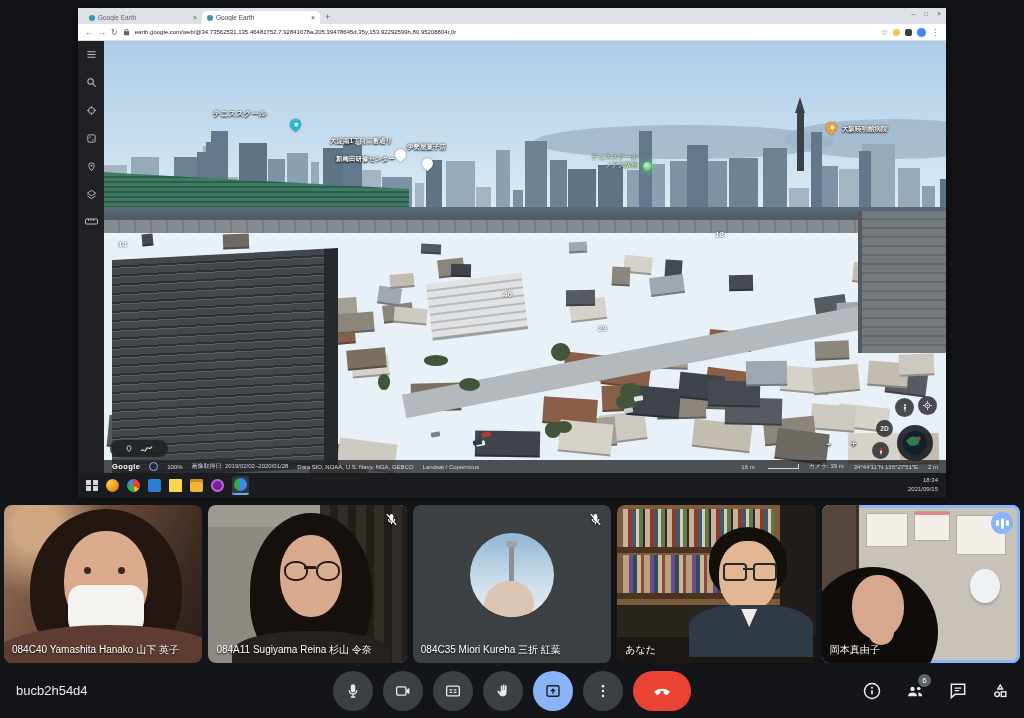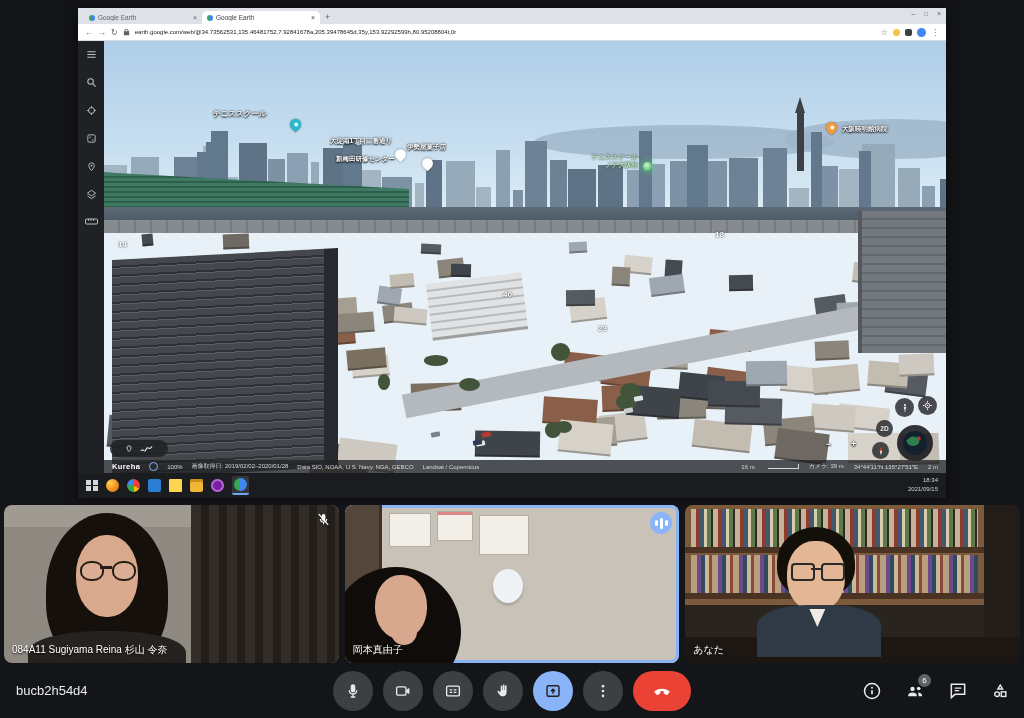--- a/index.html
+++ b/index.html
@@ -349,21 +349,21 @@
         </div>
         <div class="e-ctl" style="left:793px;top:384px;width:36px;height:36px;background:rgba(16,18,22,.85);">
           <svg width="26" height="26" viewBox="0 0 24 24">
               <circle cx="12" cy="12" r="11" fill="#13202e"></circle>
               <path fill="#2e7d4f" d="M6 8c3-3 7-2 9 0s1 5-2 6-6 1-8-2 0-3 1-4z"></path>
               <path fill="#b33a2e" d="M15 6c1.5 0 3 1.5 2 3s-3 .5-3-1 0-2 1-2z"></path>
             </svg>
         </div>
 
         <div class="statusbar">
-          <span class="sb-brand">Kureha</span>
+          <span class="sb-brand">Google</span>
           <span class="ring"></span>
           <span>100%</span>
           <span>画像取得日: 2019/02/02–2020/01/28</span>
           <span>Data SIO, NOAA, U.S. Navy, NGA, GEBCO</span>
           <span>Landsat / Copernicus</span>
           <span class="sb-right">
             <span>16 m</span>
               <span class="scaleline"></span>
             <span>カメラ: 39 m</span>
             <span>34°44′11″N 135°27′51″E</span>
@@ -391,74 +391,98 @@
         </span>
       <span class="clock">
         <div>18:34</div>
         <div>2021/09/15</div>
       </span>
     </div>
   </div>
 
   <div class="films">
 
+    <div class="tile" style="background:radial-gradient(circle at 16% 14%,#cfa883 0 10%,transparent 32%),linear-gradient(115deg,#94705a 0%,#6b4a3a 40%,#3c2a22 78%,#281c17 100%);">
+      <div class="p-abs" style="left:26px;top:4px;width:152px;height:162px;background:#241610;border-radius:50% 50% 46% 46%;"></div>
+      <div class="p-abs" style="left:60px;top:26px;width:84px;height:102px;background:#dcab8c;border-radius:48%;"></div>
+      <div class="p-abs" style="left:80px;top:62px;width:7px;height:7px;background:#38281f;border-radius:50%;"></div>
+      <div class="p-abs" style="left:114px;top:62px;width:7px;height:7px;background:#38281f;border-radius:50%;"></div>
+      <div class="p-abs" style="left:64px;top:80px;width:76px;height:54px;background:#f5f3ef;border-radius:14px 14px 20px 20px;box-shadow:0 2px 3px rgba(0,0,0,.25);"></div>
+      <div class="p-abs" style="left:-10px;bottom:-22px;width:230px;height:60px;background:#5e3c31;border-radius:50% 50% 0 0;"></div>
+      <div class="tile-name">084C40 Yamashita Hanako 山下 英子</div>
+    </div>
 
     <div class="tile" style="background:linear-gradient(#a09b92 0 14%,#8f8a81 14% 100%);">
       <div class="p-abs" style="right:0;top:0;width:44%;height:100%;background:repeating-linear-gradient(90deg,#332d28 0 10px,#231e1a 10px 18px);"></div>
       <div class="p-abs" style="left:42px;top:8px;width:122px;height:156px;background:#16100c;border-radius:50% 50% 42% 42%;"></div>
       <div class="p-abs" style="left:72px;top:30px;width:62px;height:82px;background:#d9a98e;border-radius:48%;"></div>
       <div class="p-abs" style="left:76px;top:56px;width:20px;height:16px;border:2.5px solid #241d18;border-radius:45%;background:rgba(255,255,255,.06);"></div>
       <div class="p-abs" style="left:108px;top:56px;width:20px;height:16px;border:2.5px solid #241d18;border-radius:45%;background:rgba(255,255,255,.06);"></div>
       <div class="p-abs" style="left:96px;top:61px;width:12px;height:2.5px;background:#241d18;"></div>
       <div class="p-abs" style="left:24px;bottom:-16px;width:158px;height:48px;background:#26221f;border-radius:45% 45% 0 0;"></div>
       <span class="micoff">
         <svg width="15" height="15" viewBox="0 0 24 24">
             <path fill="#fff" d="M12 14a3 3 0 0 0 3-3V6a3 3 0 0 0-6 0v5a3 3 0 0 0 3 3z"></path>
             <path fill="none" stroke="#fff" stroke-width="1.8" d="M7 11a5 5 0 0 0 10 0M12 16v3.5"></path>
             <path stroke="#fff" stroke-width="2" d="M4.5 3.5l15 17"></path>
           </svg>
       </span>
       <div class="tile-name">084A11 Sugiyama Reina 杉山 令奈</div>
     </div>
 
-
-    <div class="tile speaking" style="background:#c9c2b8;">
-      <div class="p-abs" style="left:0;top:0;width:34px;height:100%;background:#55463c;border-right:3px solid #3c3129;"></div>
-      <div class="p-abs" style="left:44px;top:8px;width:40px;height:32px;background:#f2efe9;border:1px solid #b3aca0;"></div>
-      <div class="p-abs" style="left:92px;top:6px;width:34px;height:28px;background:#f2efe9;border:1px solid #b3aca0;box-shadow:inset 0 3px 0 #d88;"></div>
-      <div class="p-abs" style="left:134px;top:10px;width:48px;height:38px;background:#f2efe9;border:1px solid #b3aca0;"></div>
-      <div class="p-abs" style="left:148px;top:64px;width:30px;height:34px;background:#eef2f4;border-radius:50%;box-shadow:0 2px 3px rgba(0,0,0,.2);"></div>
-      <div class="p-abs" style="left:-14px;bottom:-34px;width:130px;height:130px;background:#0f0c0a;border-radius:50%;"></div>
-      <div class="p-abs" style="left:30px;bottom:24px;width:52px;height:64px;background:#d8a88e;border-radius:48%;"></div>
-      <div class="p-abs" style="left:46px;bottom:18px;width:26px;height:26px;background:#d8a88e;border-radius:50%;"></div>
-      <div class="speakind">
-          <span style="height:6px;"></span>
-          <span style="height:11px;"></span>
-          <span style="height:6px;"></span>
-        </div>
-      <div class="tile-name">岡本真由子</div>
+    <div class="tile" style="background:#3c4043;">
+      <div class="p-abs" style="left:50%;top:44%;transform:translate(-50%,-50%);width:84px;height:84px;border-radius:50%;overflow:hidden;background:linear-gradient(#8fb6d4,#c9dcea 55%,#e8eff5);">
+        <div class="p-abs" style="left:14px;bottom:-10px;width:50px;height:46px;background:#dcc5b2;border-radius:50%;transform:rotate(-14deg);"></div>
+        <div class="p-abs" style="left:39px;top:12px;width:5px;height:36px;background:#8a9096;"></div>
+        <div class="p-abs" style="left:36px;top:8px;width:11px;height:6px;background:#9aa1a7;border-radius:2px;"></div>
+      </div>
+      <span class="micoff">
+        <svg width="15" height="15" viewBox="0 0 24 24">
+            <path fill="#fff" d="M12 14a3 3 0 0 0 3-3V6a3 3 0 0 0-6 0v5a3 3 0 0 0 3 3z"></path>
+            <path fill="none" stroke="#fff" stroke-width="1.8" d="M7 11a5 5 0 0 0 10 0M12 16v3.5"></path>
+            <path stroke="#fff" stroke-width="2" d="M4.5 3.5l15 17"></path>
+          </svg>
+      </span>
+      <div class="tile-name">084C35 Miori Kureha 三折 紅葉</div>
     </div>
 
     <div class="tile" style="background:#2a241f;">
       <div class="p-abs" style="left:0;top:0;right:36px;height:100px;background:#7c5a3c;"></div>
       <div class="p-abs" style="left:6px;top:4px;right:42px;height:38px;background:repeating-linear-gradient(90deg,#c7b299 0 5px,#8c3b2e 5px 9px,#3f5a6e 9px 13px,#d9cbb0 13px 16px,#5d7a4a 16px 20px,#2f2a26 20px 22px);"></div>
       <div class="p-abs" style="left:0;top:42px;right:36px;height:6px;background:#4a3322;"></div>
       <div class="p-abs" style="left:6px;top:50px;right:42px;height:38px;background:repeating-linear-gradient(90deg,#b8a07e 0 6px,#6e4a8a 6px 10px,#2f4a5e 10px 14px,#cbb89a 14px 18px,#8a4a3a 18px 21px);"></div>
       <div class="p-abs" style="left:0;top:88px;right:36px;height:6px;background:#4a3322;"></div>
       <div class="p-abs" style="right:0;top:0;width:36px;height:100%;background:#221d19;"></div>
       <div class="p-abs" style="left:0;bottom:0;width:100%;height:26px;background:#1c1712;"></div>
       <div class="p-abs" style="left:92px;top:22px;width:78px;height:70px;background:#121009;border-radius:50% 50% 40% 40%;"></div>
       <div class="p-abs" style="left:102px;top:36px;width:58px;height:70px;background:#e3b696;border-radius:46%;"></div>
       <div class="p-abs" style="left:106px;top:58px;width:20px;height:14px;border:2px solid #2a2a2a;border-radius:4px;"></div>
       <div class="p-abs" style="left:136px;top:58px;width:20px;height:14px;border:2px solid #2a2a2a;border-radius:4px;"></div>
       <div class="p-abs" style="left:126px;top:63px;width:10px;height:2px;background:#2a2a2a;"></div>
       <div class="p-abs" style="left:72px;bottom:6px;width:124px;height:52px;background:#303a46;border-radius:40% 40% 0 0;"></div>
       <div class="p-abs" style="left:124px;bottom:36px;width:16px;height:18px;background:#f0ece4;clip-path:polygon(0 0,100% 0,50% 100%);"></div>
       <div class="tile-name">あなた</div>
     </div>
+
+    <div class="tile speaking" style="background:#c9c2b8;">
+      <div class="p-abs" style="left:0;top:0;width:34px;height:100%;background:#55463c;border-right:3px solid #3c3129;"></div>
+      <div class="p-abs" style="left:44px;top:8px;width:40px;height:32px;background:#f2efe9;border:1px solid #b3aca0;"></div>
+      <div class="p-abs" style="left:92px;top:6px;width:34px;height:28px;background:#f2efe9;border:1px solid #b3aca0;box-shadow:inset 0 3px 0 #d88;"></div>
+      <div class="p-abs" style="left:134px;top:10px;width:48px;height:38px;background:#f2efe9;border:1px solid #b3aca0;"></div>
+      <div class="p-abs" style="left:148px;top:64px;width:30px;height:34px;background:#eef2f4;border-radius:50%;box-shadow:0 2px 3px rgba(0,0,0,.2);"></div>
+      <div class="p-abs" style="left:-14px;bottom:-34px;width:130px;height:130px;background:#0f0c0a;border-radius:50%;"></div>
+      <div class="p-abs" style="left:30px;bottom:24px;width:52px;height:64px;background:#d8a88e;border-radius:48%;"></div>
+      <div class="p-abs" style="left:46px;bottom:18px;width:26px;height:26px;background:#d8a88e;border-radius:50%;"></div>
+      <div class="speakind">
+          <span style="height:6px;"></span>
+          <span style="height:11px;"></span>
+          <span style="height:6px;"></span>
+        </div>
+      <div class="tile-name">岡本真由子</div>
+    </div>
   </div>
 
   <div class="controlbar">
     <span class="meet-code">bucb2h54d4</span>
 
     <div class="cb-center">
       <button class="btnc">
         <svg width="18" height="18" viewBox="0 0 24 24">
             <path fill="#e8eaed" d="M12 14a3 3 0 0 0 3-3V6a3 3 0 0 0-6 0v5a3 3 0 0 0 3 3z"></path>
             <path fill="none" stroke="#e8eaed" stroke-width="1.8" d="M7 11a5 5 0 0 0 10 0M12 16v3.5M9 20h6"></path>

